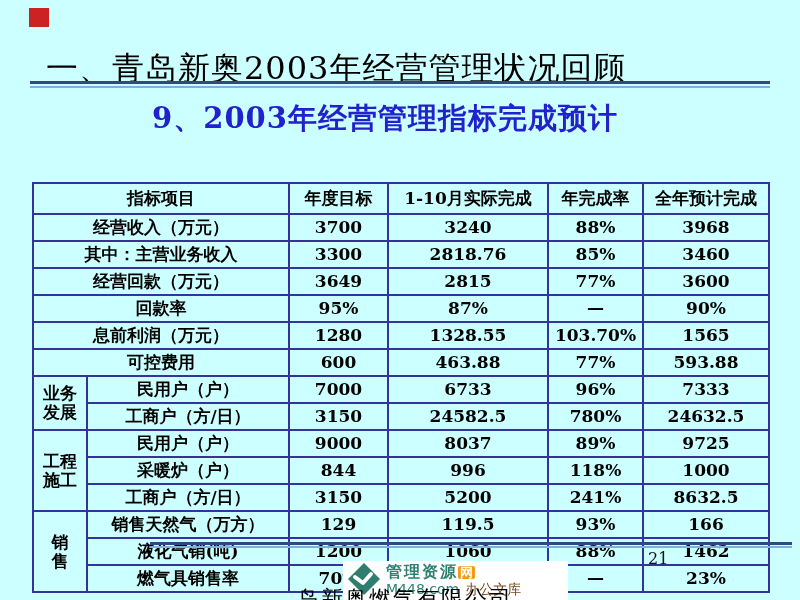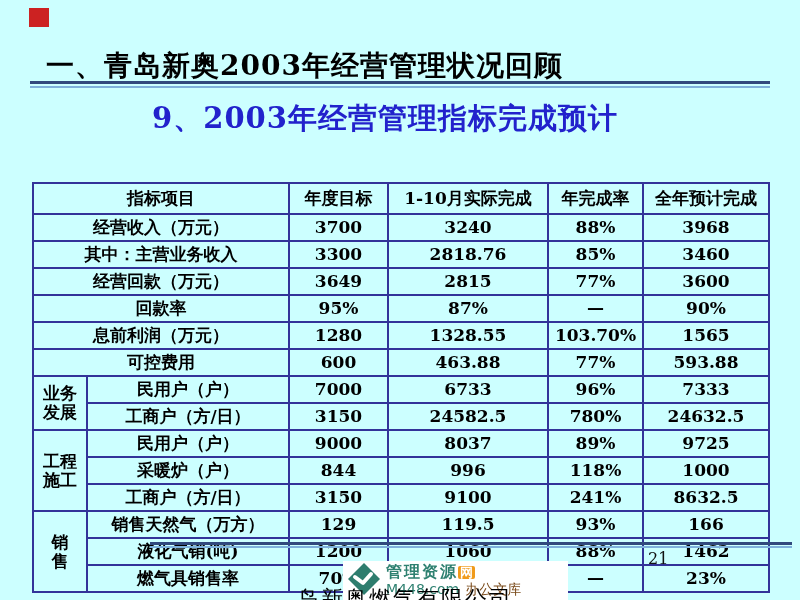--- a/index.html
+++ b/index.html
@@ -5,21 +5,21 @@
   html,body{margin:0;padding:0;}
   .slide{
     position:relative; width:800px; height:600px; overflow:hidden;
     background:#ccffff;
     font-family:"DejaVu Sans","Liberation Sans",sans-serif;
   }
   .serif{font-family:"DejaVu Serif","Liberation Serif",serif;}
   .red-mark{position:absolute; left:29px; top:8px; width:20px; height:19px; background:#cc2222;}
   .slide-title{
     position:absolute; left:46px; top:47px; width:520px;
-    font-size:28px; font-weight:bold; color:#000; letter-spacing:1px; white-space:nowrap;
+    font-size:32px; font-weight:normal; color:#000; letter-spacing:1px; white-space:nowrap;
   }
   .rule{position:absolute; left:30px; width:740px;}
   .rule-dark{top:81px; height:3px; background:#31497e;}
   .rule-light{top:86px; height:2px; background:#7eb0dc;}
   .logo-box{
     position:absolute; left:558px; top:14px; width:204px; height:67px;
     background:#ffffff; display:flex; align-items:center; gap:6px; padding-left:8px; box-sizing:border-box;
   }
   .logo-text{line-height:1.05;}
   .logo-cn{font-size:27px; font-weight:bold; color:#14196b; letter-spacing:1px;}
@@ -168,21 +168,21 @@
         <tr>
           <td>采暖炉（户）</td>
           <td>844</td>
           <td>996</td>
           <td>118%</td>
           <td>1000</td>
         </tr>
         <tr>
           <td>工商户（方/日）</td>
           <td>3150</td>
-          <td>9100</td>
+          <td>5200</td>
           <td>241%</td>
           <td>8632.5</td>
         </tr>
         <tr>
           <td rowspan="3" class="group-cell">
             <div>销</div>
             <div>售</div>
           </td>
           <td>销售天然气（万方）</td>
           <td>129</td>

